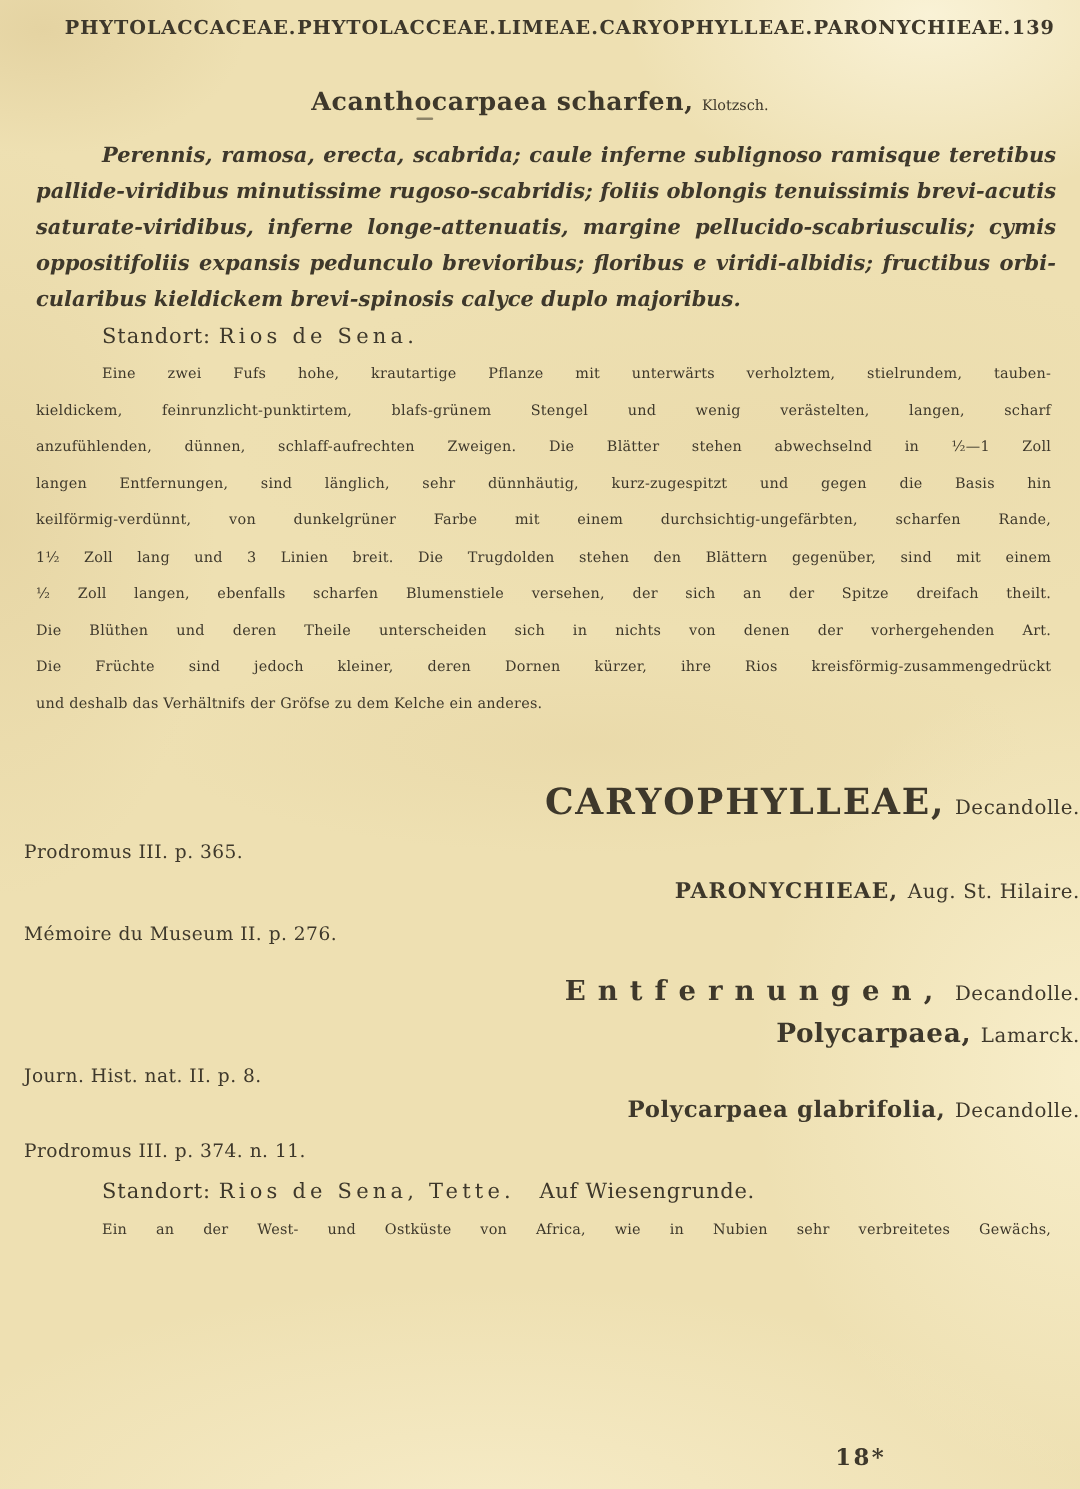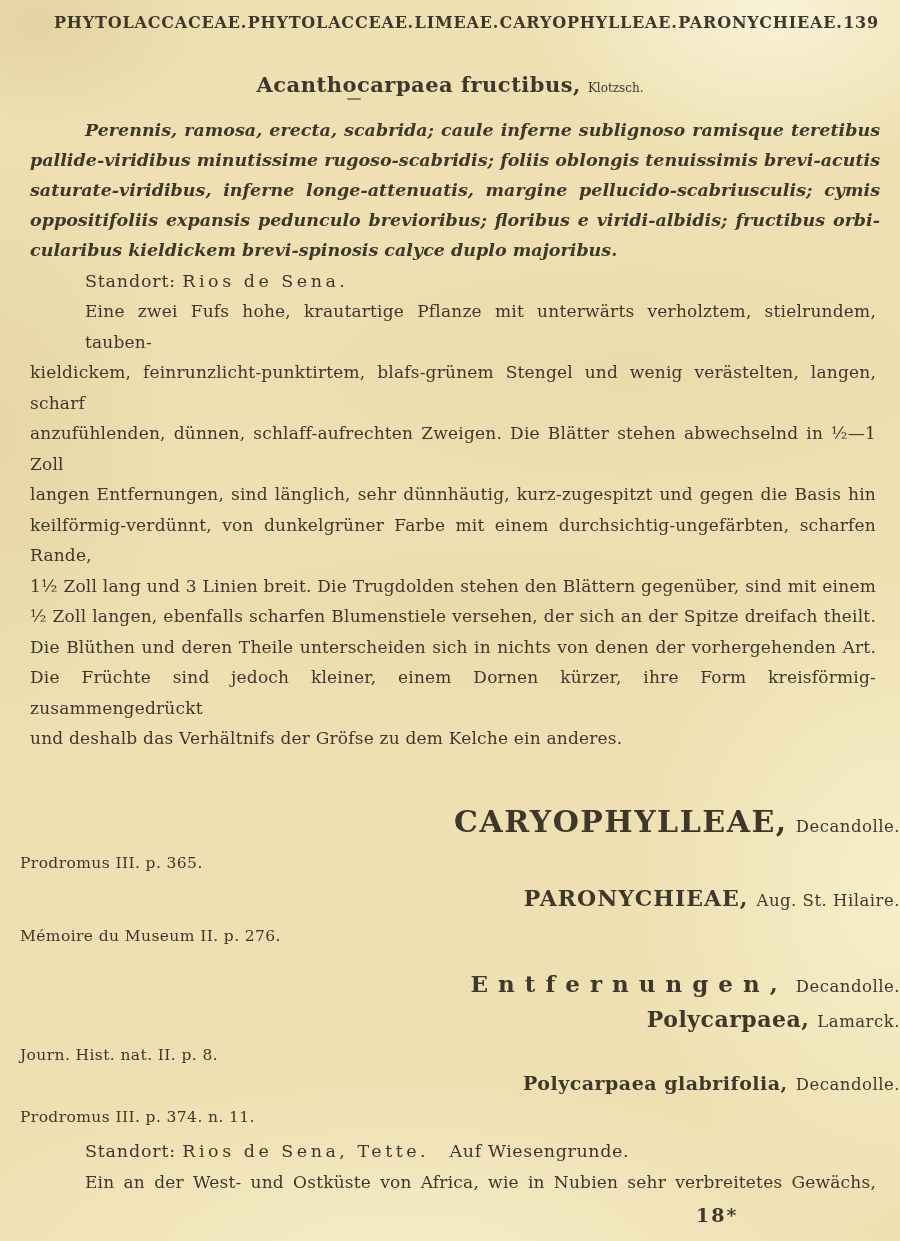--- a/index.html
+++ b/index.html
@@ -22,30 +22,30 @@
   }
   .running-head{
     display:flex;justify-content:space-between;align-items:baseline;
     padding:13px 21px 0 54px;
     font-weight:700;font-size:16px;letter-spacing:0.8px;white-space:nowrap;
   }
   .species-heading{text-align:center;margin-top:40px;}
   .species-name{font-size:21px;font-weight:700;letter-spacing:0.5px;}
   .heading-author{font-size:12px;margin-left:7px;font-weight:400;}
   .latin{margin:15px 20px 0 30px;font-style:italic;font-weight:700;font-size:17.5px;line-height:30px;}
-  .german{margin:0 24px 1px 30px;font-size:17px;line-height:30.5px;letter-spacing:0.2px;}
+  .german{margin:0 24px 1px 30px;font-size:12px;line-height:30.5px;letter-spacing:0.2px;}
   .jline{text-align:justify;text-align-last:justify;}
   .lastline{text-align:left;}
   .indent{padding-left:55px;}
   .locality{margin:1px 24px 0 30px;padding-left:55px;font-size:17.5px;line-height:30px;letter-spacing:0.8px;}
   .locality .spread{letter-spacing:3.5px;}
   .locality .note{margin-left:14px;letter-spacing:0.6px;}
   .family-head{text-align:right;}
   .t-caryo{font-size:30px;font-weight:700;letter-spacing:1.5px;}
-  .t-paro{font-size:22px;font-weight:700;letter-spacing:1px;}
+  .t-paro{font-size:18px;font-weight:700;letter-spacing:1px;}
   .t-polytribe{font-size:23px;font-weight:700;letter-spacing:10px;}
   .t-polygen{font-size:22px;font-weight:700;letter-spacing:0.5px;}
   .t-sp2{font-size:19px;font-weight:700;letter-spacing:0.5px;}
   .head-author{font-size:16.5px;font-weight:400;margin-left:8px;letter-spacing:0.5px;}
   .ref{font-size:15.5px;margin-left:20px;letter-spacing:0.4px;}
   .sec-car{margin-top:50px;}
   .ref1{margin-top:15px;}
   .sec-par{margin-top:13px;}
   .ref2{margin-top:16px;}
   .sec-pol1{margin-top:25px;}
@@ -67,21 +67,21 @@
   <div class="running-head">
     <span>PHYTOLACCACEAE.</span>
     <span>PHYTOLACCEAE.</span>
     <span>LIMEAE.</span>
     <span>CARYOPHYLLEAE.</span>
     <span>PARONYCHIEAE.</span>
     <span>139</span>
   </div>
 
   <div class="species-heading">
-    <span class="species-name">Acanthocarpaea fructibus,</span><span class="heading-author">Klotzsch.</span>
+    <span class="species-name">Acanthocarpaea scharfen,</span><span class="heading-author">Klotzsch.</span>
     <span class="title-mark"></span>
   </div>
 
   <div class="latin">
     <div class="jline indent">Perennis, ramosa, erecta, scabrida; caule inferne sublignoso ramisque teretibus</div>
     <div class="jline">pallide-viridibus minutissime rugoso-scabridis; foliis oblongis tenuissimis brevi-acutis</div>
     <div class="jline">saturate-viridibus, inferne longe-attenuatis, margine pellucido-scabriusculis; cymis</div>
     <div class="jline">oppositifoliis expansis pedunculo brevioribus; floribus e viridi-albidis; fructibus orbi-</div>
     <div class="lastline">cularibus kieldickem brevi-spinosis calyce duplo majoribus.</div>
   </div>
@@ -93,21 +93,21 @@
 
   <div class="german">
     <div class="jline indent">Eine zwei Fufs hohe, krautartige Pflanze mit unterwärts verholztem, stielrundem, tauben-</div>
     <div class="jline">kieldickem, feinrunzlicht-punktirtem, blafs-grünem Stengel und wenig verästelten, langen, scharf</div>
     <div class="jline">anzufühlenden, dünnen, schlaff-aufrechten Zweigen. Die Blätter stehen abwechselnd in ½—1 Zoll</div>
     <div class="jline">langen Entfernungen, sind länglich, sehr dünnhäutig, kurz-zugespitzt und gegen die Basis hin</div>
     <div class="jline">keilförmig-verdünnt, von dunkelgrüner Farbe mit einem durchsichtig-ungefärbten, scharfen Rande,</div>
     <div class="jline">1½ Zoll lang und 3 Linien breit. Die Trugdolden stehen den Blättern gegenüber, sind mit einem</div>
     <div class="jline">½ Zoll langen, ebenfalls scharfen Blumenstiele versehen, der sich an der Spitze dreifach theilt.</div>
     <div class="jline">Die Blüthen und deren Theile unterscheiden sich in nichts von denen der vorhergehenden Art.</div>
-    <div class="jline">Die Früchte sind jedoch kleiner, einem Dornen kürzer, ihre Form kreisförmig-zusammengedrückt</div>
+    <div class="jline">Die Früchte sind jedoch kleiner, deren Dornen kürzer, ihre Rios kreisförmig-zusammengedrückt</div>
     <div class="lastline">und deshalb das Verhältnifs der Gröfse zu dem Kelche ein anderes.</div>
   </div>
 
   <div class="family-head sec-car">
     <span class="t-caryo">CARYOPHYLLEAE,</span><span class="head-author">Decandolle.</span>
   </div>
   <div class="ref ref1">Prodromus III. p. 365.</div>
 
   <div class="family-head sec-par">
     <span class="t-paro">PARONYCHIEAE,</span><span class="head-author">Aug. St. Hilaire.</span>

